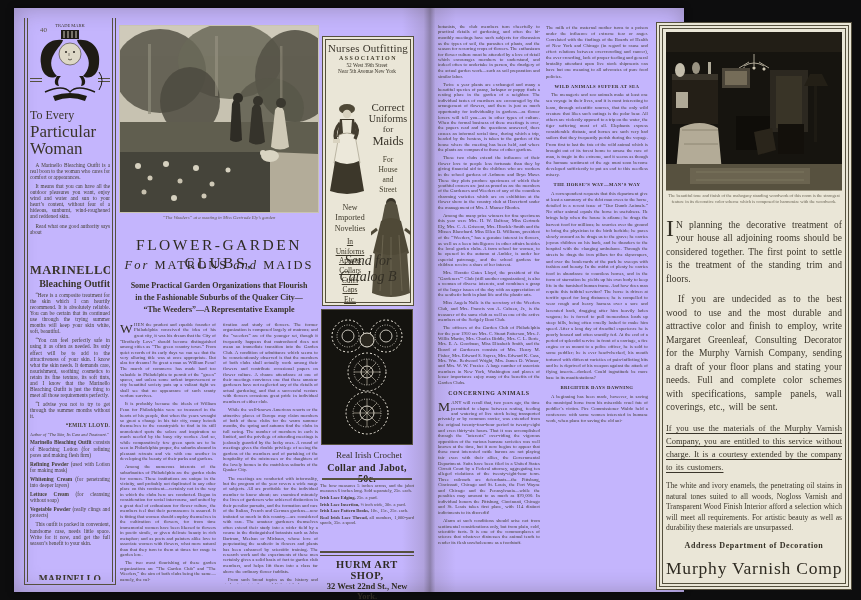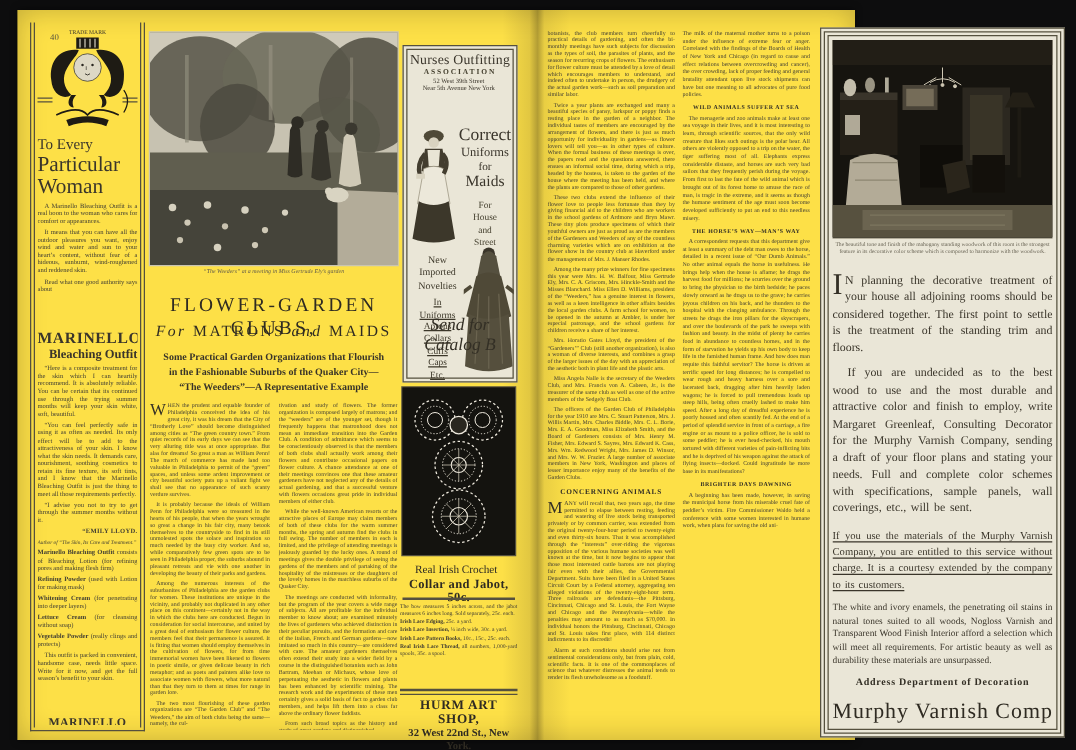--- a/index.html
+++ b/index.html
@@ -1,18 +1,18 @@
 <!DOCTYPE html>
 <html><head>
 <meta charset="utf-8">
 <style>
   html,body{margin:0;padding:0;background:#0d0d0e;}
   .spread{position:relative;width:861px;height:600px;background:#0d0d0e;overflow:hidden;
           font-family:"Liberation Serif","DejaVu Serif",serif;color:#3a352b;}
-  .paper{position:absolute;left:14px;top:8px;width:670px;height:584px;background:#fde047;
+  .paper{position:absolute;left:14px;top:8px;width:670px;height:584px;background:#c4b5fd;
          box-shadow:inset 0 0 22px rgba(40,30,15,.28), 0 0 6px rgba(0,0,0,.6);}
   .gutter{position:absolute;left:388px;top:0;width:54px;height:100%;pointer-events:none;
           background:linear-gradient(90deg,rgba(0,0,0,0) 0%,rgba(60,48,30,.14) 40%,rgba(35,28,16,.34) 52%,rgba(60,48,30,.10) 62%,rgba(0,0,0,0) 100%);}
   .pagenum{position:absolute;font-size:7px;color:#57523f;}.i{font-style:italic}
   .abs{position:absolute}
   .s45{width:222%;transform:scale(.45);transform-origin:0 0;}
   .s50{width:200%;transform:scale(.5);transform-origin:0 0;}
   .clip{overflow:hidden}
   p{margin:0 0 5px 0;}
   .tinybody p{font-size:10.5px;line-height:1.16;text-align:justify;margin:0 0 6px 0;color:#444033;}
@@ -48,31 +48,31 @@
   .g-colb{left:209px;top:314px;width:95px;height:262px;}
   
   .nurses{left:308px;top:28px;width:90px;height:268px;border:1px solid #55503e;background:#eae6d7;}
   .nurses::before{content:"";position:absolute;inset:2px;border:1px solid #55503e;pointer-events:none;}
   .n-title{font-size:11px;text-align:center;margin-top:5px;letter-spacing:.2px;}
   .n-assoc{font-size:6px;letter-spacing:1.5px;text-align:center;margin-top:1px;font-weight:bold;color:#45402f;}
   .n-addr{height:13px;overflow:hidden;margin-top:1px;}
   .n-addr .s50{font-size:10.5px;text-align:center;line-height:1.15;}
   .n-zone{position:absolute;left:4px;right:4px;top:62px;bottom:16px;}
   .n-right{position:absolute;right:0;top:2px;width:42px;text-align:center;}
-  .n-right .w1{font-size:14px;}.n-right .w2{font-size:10px;}.n-right .w3{font-size:9px;}.n-right .w4{font-size:12.5px;}
+  .n-right .w1{font-size:11px;}.n-right .w2{font-size:10px;}.n-right .w3{font-size:9px;}.n-right .w4{font-size:12.5px;}
   .n-house{margin-top:6px;font-size:7.5px;line-height:1.35;color:#45402f;}
   .n-left2{position:absolute;left:0;top:104px;width:46px;text-align:center;}
   .n-nov{font-size:8px;line-height:1.3;color:#3c3729;}
   .n-items{font-size:7.5px;line-height:1.28;margin-top:3px;color:#3c3729;text-decoration:underline;}
   .n-catalog{position:absolute;left:0;right:0;bottom:4px;text-align:center;font-size:14px;font-style:italic;color:#332f25;}
   .n-maid1{position:absolute;left:0;top:4px;}
   .n-maid2{position:absolute;right:-2px;top:96px;}
   
   .crochet-photo{left:308px;top:302px;width:90px;height:134px;background:#14130f;box-shadow:0 0 0 1px #55503e;}
-  .cr-t1{left:318px;top:442px;width:94px;font-size:9px;text-align:left;color:#332f25;}
+  .cr-t1{left:294px;top:442px;width:94px;font-size:9px;text-align:right;color:#332f25;}
   .cr-t2{left:304px;top:454px;width:98px;font-size:10px;font-weight:bold;text-align:center;letter-spacing:.3px;color:#2f2b22;}
   .cr-rule{left:308px;top:470px;width:90px;border-top:2px solid #55503e;}
   .cr-body{left:306px;top:475px;width:94px;height:66px;}
   .cr-body p{font-size:10px;line-height:1.18;text-align:justify;margin:0 0 3px;color:#454033;}
   .hurm{left:306px;top:543px;width:94px;}
   .hurm .rule-a{border-top:2px solid #55503e;border-bottom:1px solid #55503e;height:2px;margin-bottom:3px;}
   .hurm-name{font-size:10.5px;font-weight:bold;text-align:center;letter-spacing:.6px;color:#2f2b22;}
   .hurm-addr{font-size:8.5px;font-weight:bold;text-align:center;color:#2f2b22;}
   
   .r-col1{left:424px;top:16px;width:102px;height:562px;}

